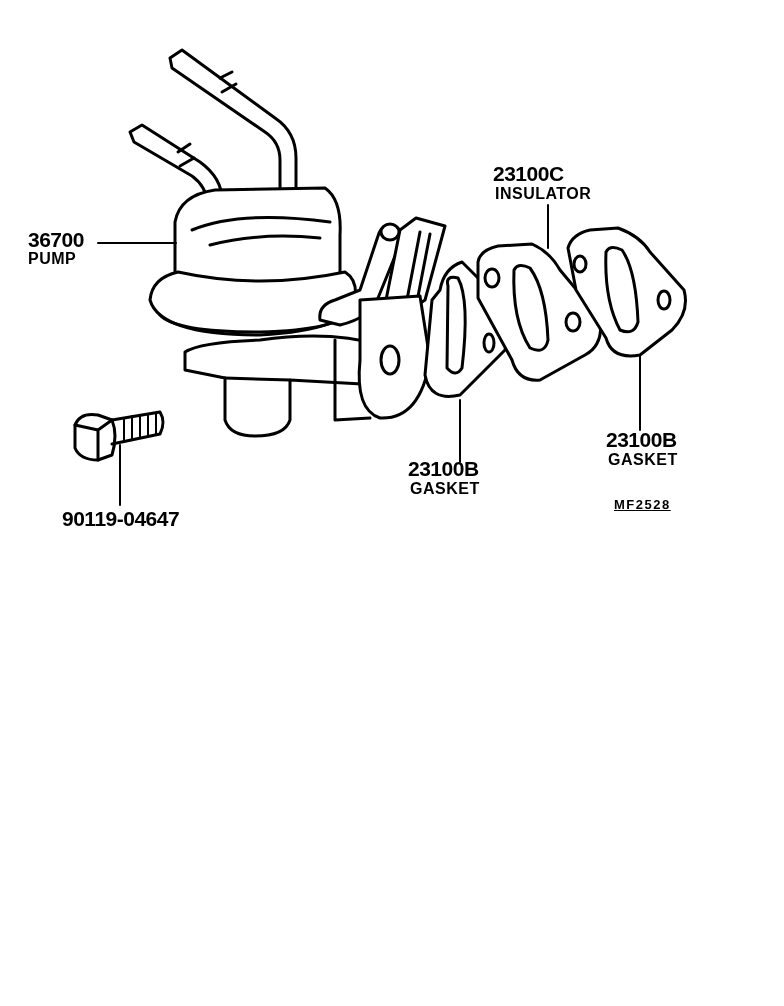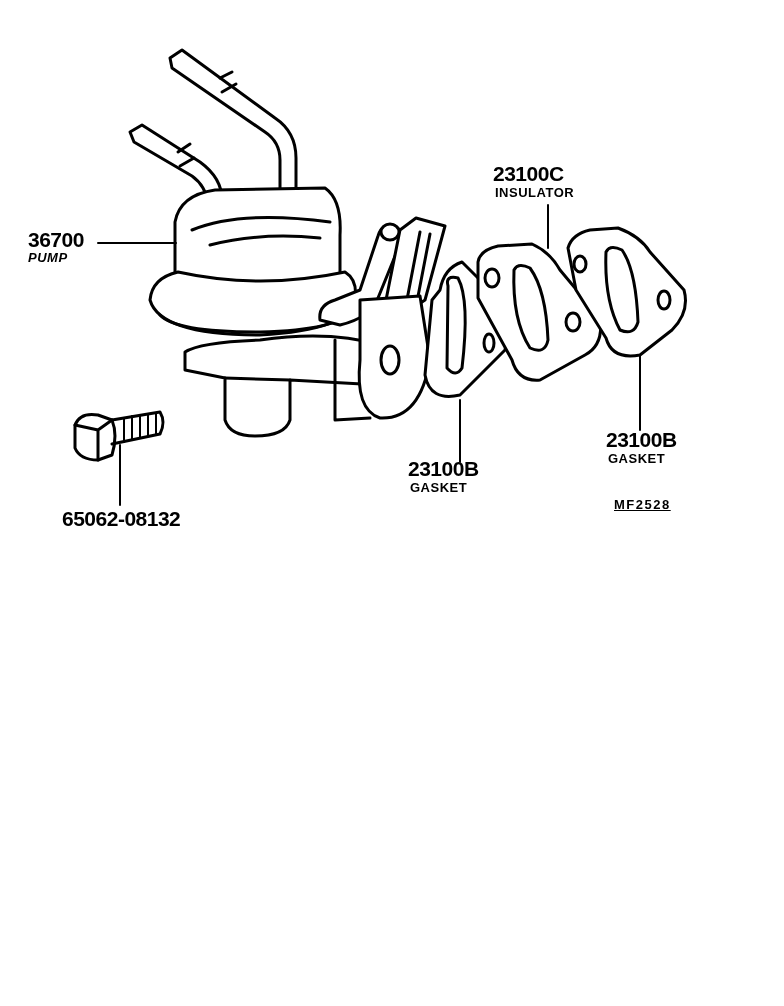--- a/index.html
+++ b/index.html
@@ -1,20 +1,20 @@
 <!DOCTYPE html>
 <html><head>
 <meta charset="utf-8">
 <style>
   html, body { margin:0; padding:0; background:#ffffff; }
   body { width:784px; height:1006px; position:relative; overflow:hidden; font-family:"Liberation Sans", sans-serif; color:#000; }
   svg.art { position:absolute; left:0; top:0; }
   .lbl { position:absolute; line-height:1; white-space:nowrap; font-weight:bold; color:#000; }
   .num { font-size:21px; letter-spacing:-0.5px; }
-  .sub { font-size:13px; letter-spacing:0.5px; }
+  .sub { font-size:16px; letter-spacing:0.5px; }
   .code { font-size:13px; letter-spacing:1.5px; }
 </style>
 </head>
 <body>
 
 <svg class="art" width="784" height="1006" viewBox="0 0 784 1006" fill="none" stroke="#000" stroke-width="3" stroke-linejoin="round" stroke-linecap="round">
 
   <g>
 
     <path d="M170 58 L182 50 L275 118 Q296 132 296 158 L296 192 L280 192 L280 160 Q280 142 265 132 L172 68 Z" fill="#fff"></path>
@@ -74,26 +74,26 @@
   <g stroke-width="2">
     <line x1="98" y1="243" x2="176" y2="243"></line>
     <line x1="548" y1="205" x2="548" y2="248"></line>
     <line x1="460" y1="400" x2="460" y2="462"></line>
     <line x1="640" y1="355" x2="640" y2="430"></line>
     <line x1="120" y1="445" x2="120" y2="505"></line>
   </g>
 </svg>
 
 <div class="lbl num" style="left:28px;top:229px;">36700</div>
-<div class="lbl sub" style="left:28px;top:251px;font-style:italic;">PUMP</div>
+<div class="lbl sub" style="left:28px;top:251px;">PUMP</div>
 
 <div class="lbl num" style="left:493px;top:163px;">23100C</div>
 <div class="lbl sub" style="left:495px;top:186px;">INSULATOR</div>
 
 <div class="lbl num" style="left:606px;top:429px;">23100B</div>
 <div class="lbl sub" style="left:608px;top:452px;">GASKET</div>
 
 <div class="lbl num" style="left:408px;top:458px;">23100B</div>
 <div class="lbl sub" style="left:410px;top:481px;">GASKET</div>
 
-<div class="lbl num" style="left:62px;top:508px;">65062-08132</div>
+<div class="lbl num" style="left:62px;top:508px;">90119-04647</div>
 
 <div class="lbl code" style="left:614px;top:498px;text-decoration:underline;">MF2528</div>
 
 </body></html>

